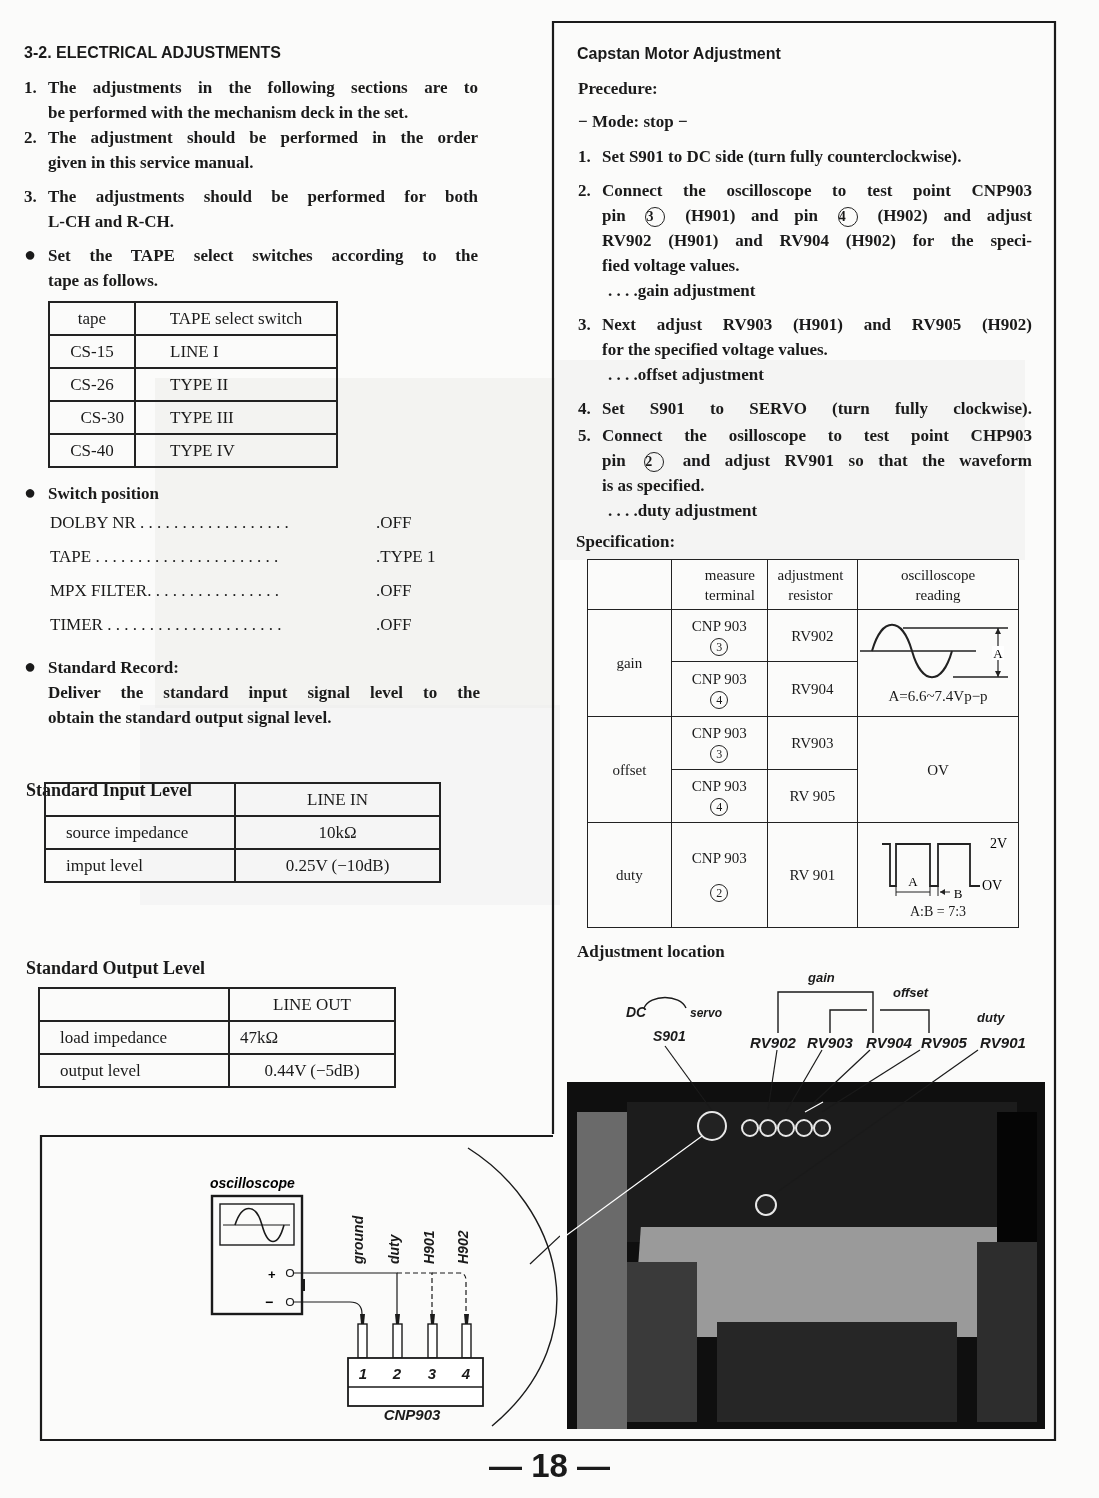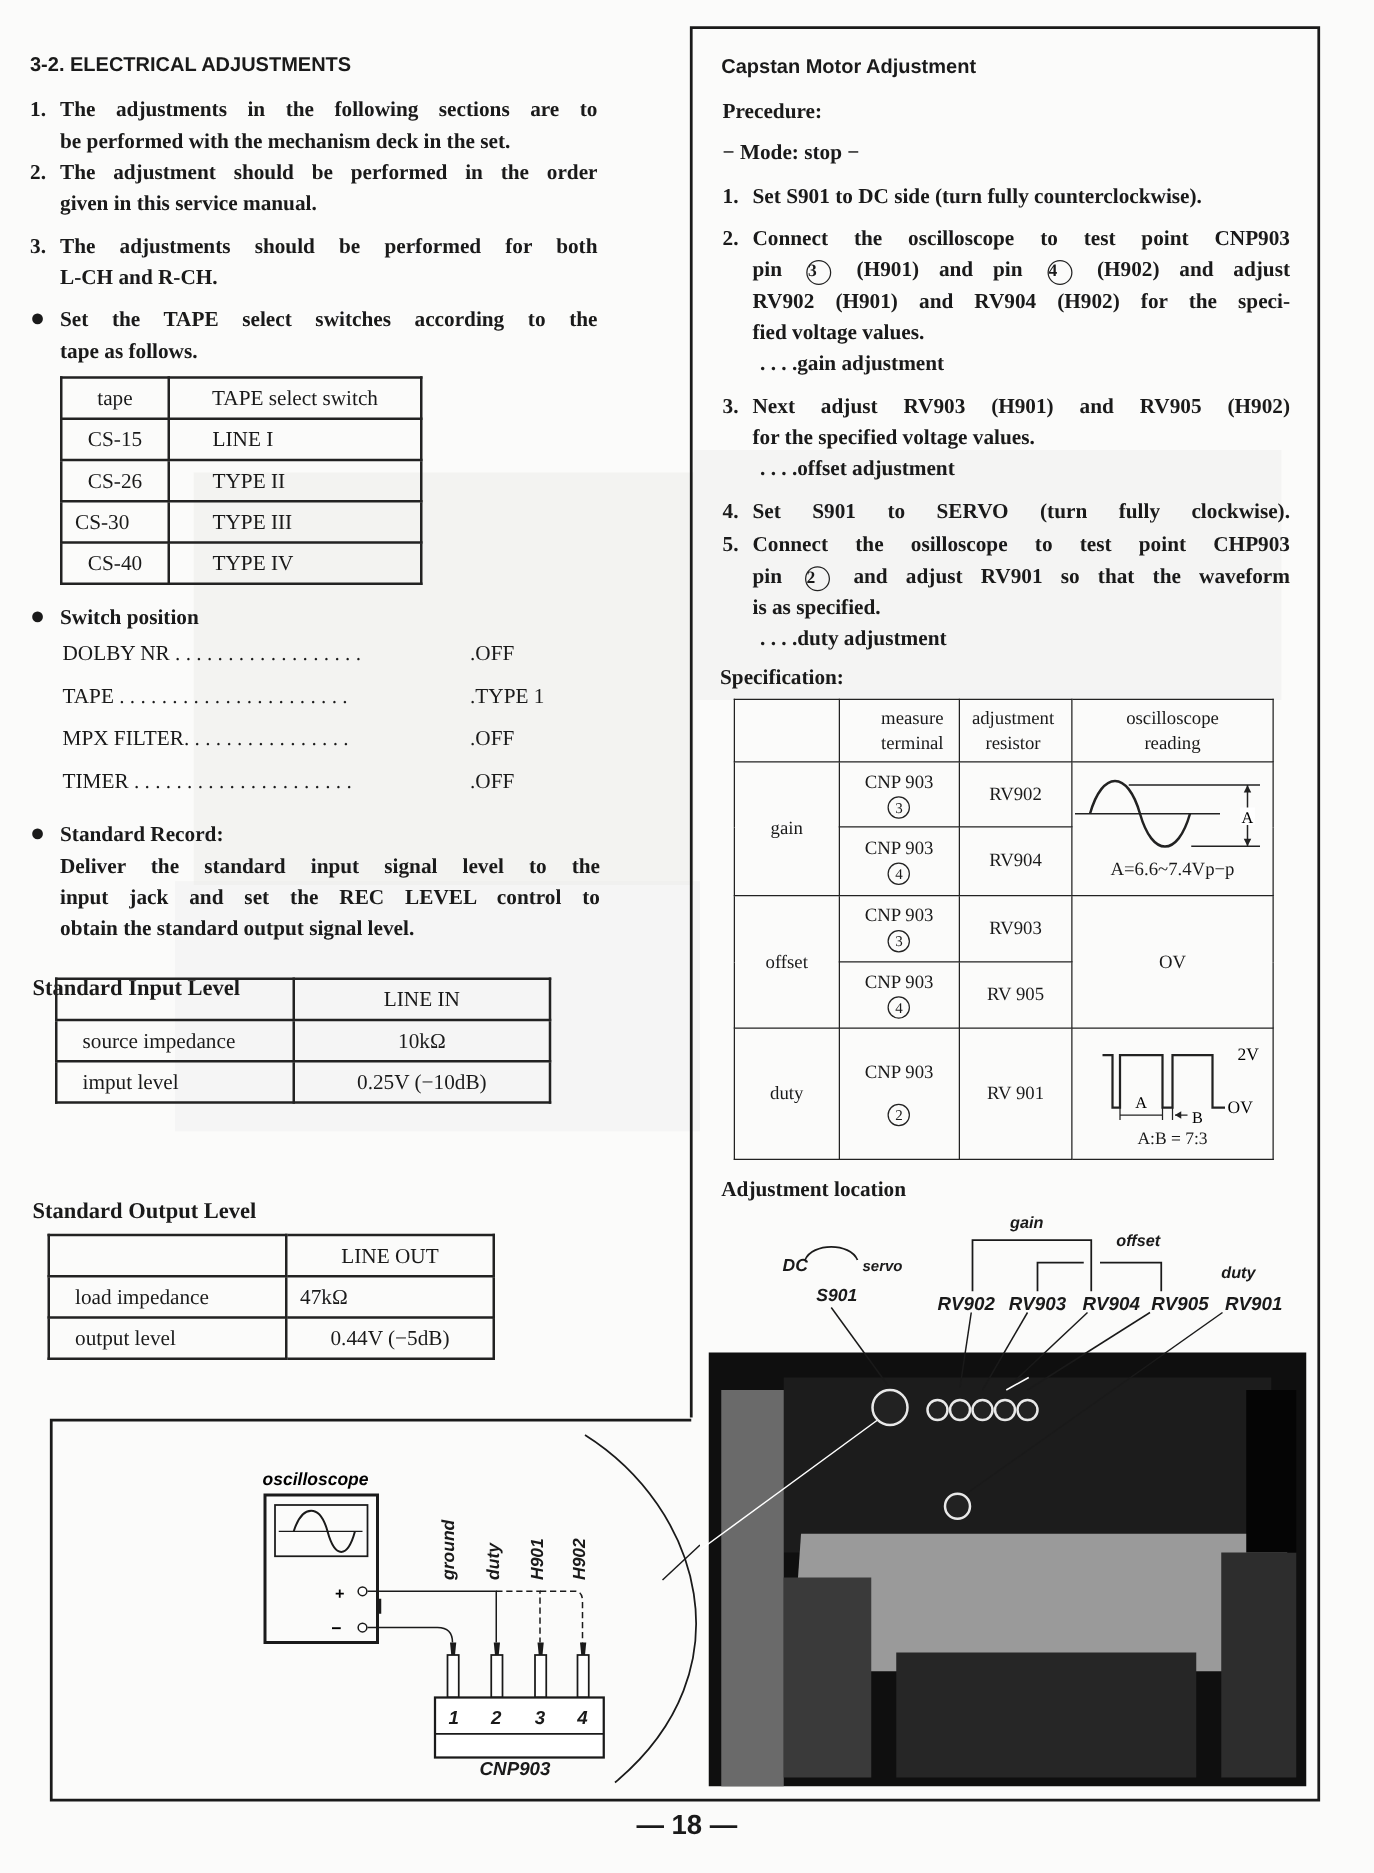--- a/index.html
+++ b/index.html
@@ -58,43 +58,40 @@
       </tr>
   <tr>
         <td style="text-align:center">CS-15</td>
         <td style="padding-left:34px">LINE I</td>
       </tr>
   <tr>
         <td style="text-align:center">CS-26</td>
         <td style="padding-left:34px">TYPE II</td>
       </tr>
   <tr>
-        <td style="text-align:left">CS-30</td>
+        <td style="text-align:right">CS-30</td>
         <td style="padding-left:34px">TYPE III</td>
       </tr>
   <tr>
         <td style="text-align:center">CS-40</td>
         <td style="padding-left:34px">TYPE IV</td>
       </tr>
 </tbody>
   </table>
 
 <div class="abs p" style="left:24px;top:481px"><span class="bullet">●</span><span>Switch position</span></div>
 <div class="sw-row" style="top:513px"><span>DOLBY NR</span><span> . . . . . . . . . . . . . . . . . .</span><span style="position:absolute;left:326px">.OFF</span></div>
 <div class="sw-row" style="top:547px"><span>TAPE</span><span> . . . . . . . . . . . . . . . . . . . . . .</span><span style="position:absolute;left:326px">.TYPE  1</span></div>
 <div class="sw-row" style="top:581px"><span>MPX FILTER</span><span>. . . . . . . . . . . . . . . .</span><span style="position:absolute;left:326px">.OFF</span></div>
 <div class="sw-row" style="top:615px"><span>TIMER</span><span> . . . . . . . . . . . . . . . . . . . . .</span><span style="position:absolute;left:326px">.OFF</span></div>
 
 <div class="abs p" style="left:24px;top:655px;width:456px">
   <div><span class="bullet">●</span><span>Standard Record:</span></div>
   <div class="indent">
       <span class="justify" style="display:block">Deliver the standard input signal level to the</span>
-    </div>
-  <div class="indent">
-      <span class="justify" style="display:block">input jack and set the REC LEVEL control to</span>
     </div>
   <div class="indent">obtain the standard output signal level.</div>
 </div>
 
 <div class="abs heading-b" style="left:26px;top:780px">Standard Input Level</div>
 <table class="t" style="left:44px;top:782px;width:397px">
   <tbody>
       <tr>
         <td style="width:168px"></td>
         <td style="text-align:center">LINE IN</td>
@@ -321,13 +318,13 @@
   <line x1="308" y1="251" x2="443" y2="251" stroke="#1a1a1a" stroke-width="1.4"></line>
   <g font-family="Liberation Sans, sans-serif" font-style="italic" font-weight="bold" font-size="15" fill="#1a1a1a" text-anchor="middle">
     <text x="323" y="243">1</text>
     <text x="357" y="243">2</text>
     <text x="392" y="243">3</text>
     <text x="426" y="243">4</text>
     <text x="372" y="284">CNP903</text>
   </g>
 </svg>
 
-<div class="abs sans" style="left:0;width:1099px;top:1447px;text-align:center;font-size:22px;font-weight:bold">— 18 —</div>
+<div class="abs sans" style="left:0;width:1099px;top:1447px;text-align:center;font-size:33px;font-weight:bold">— 18 —</div>
 
 </body></html>

